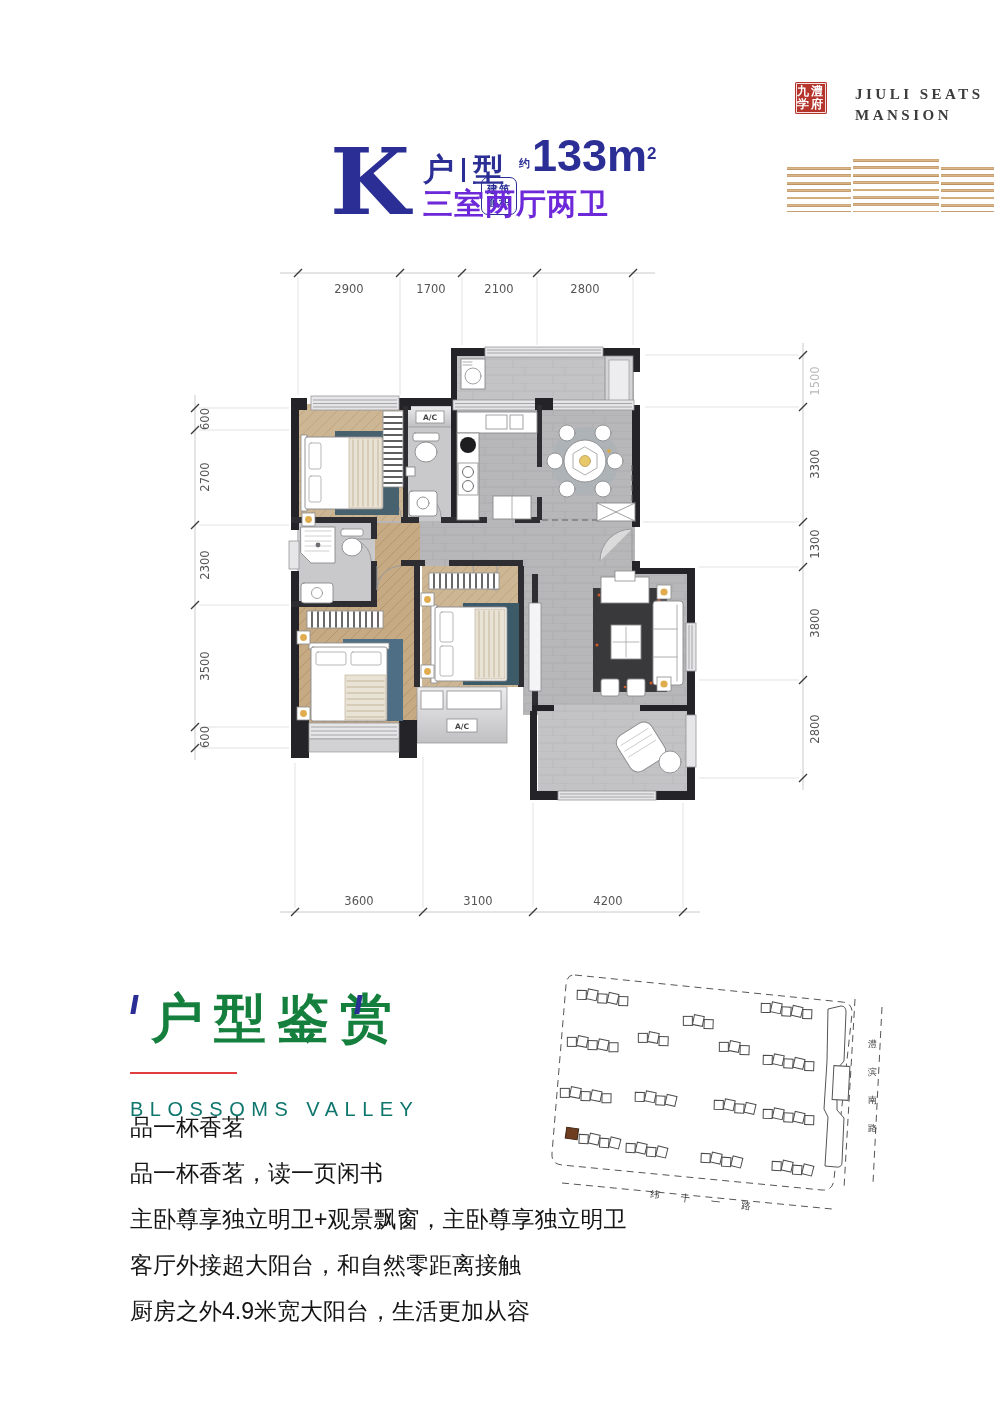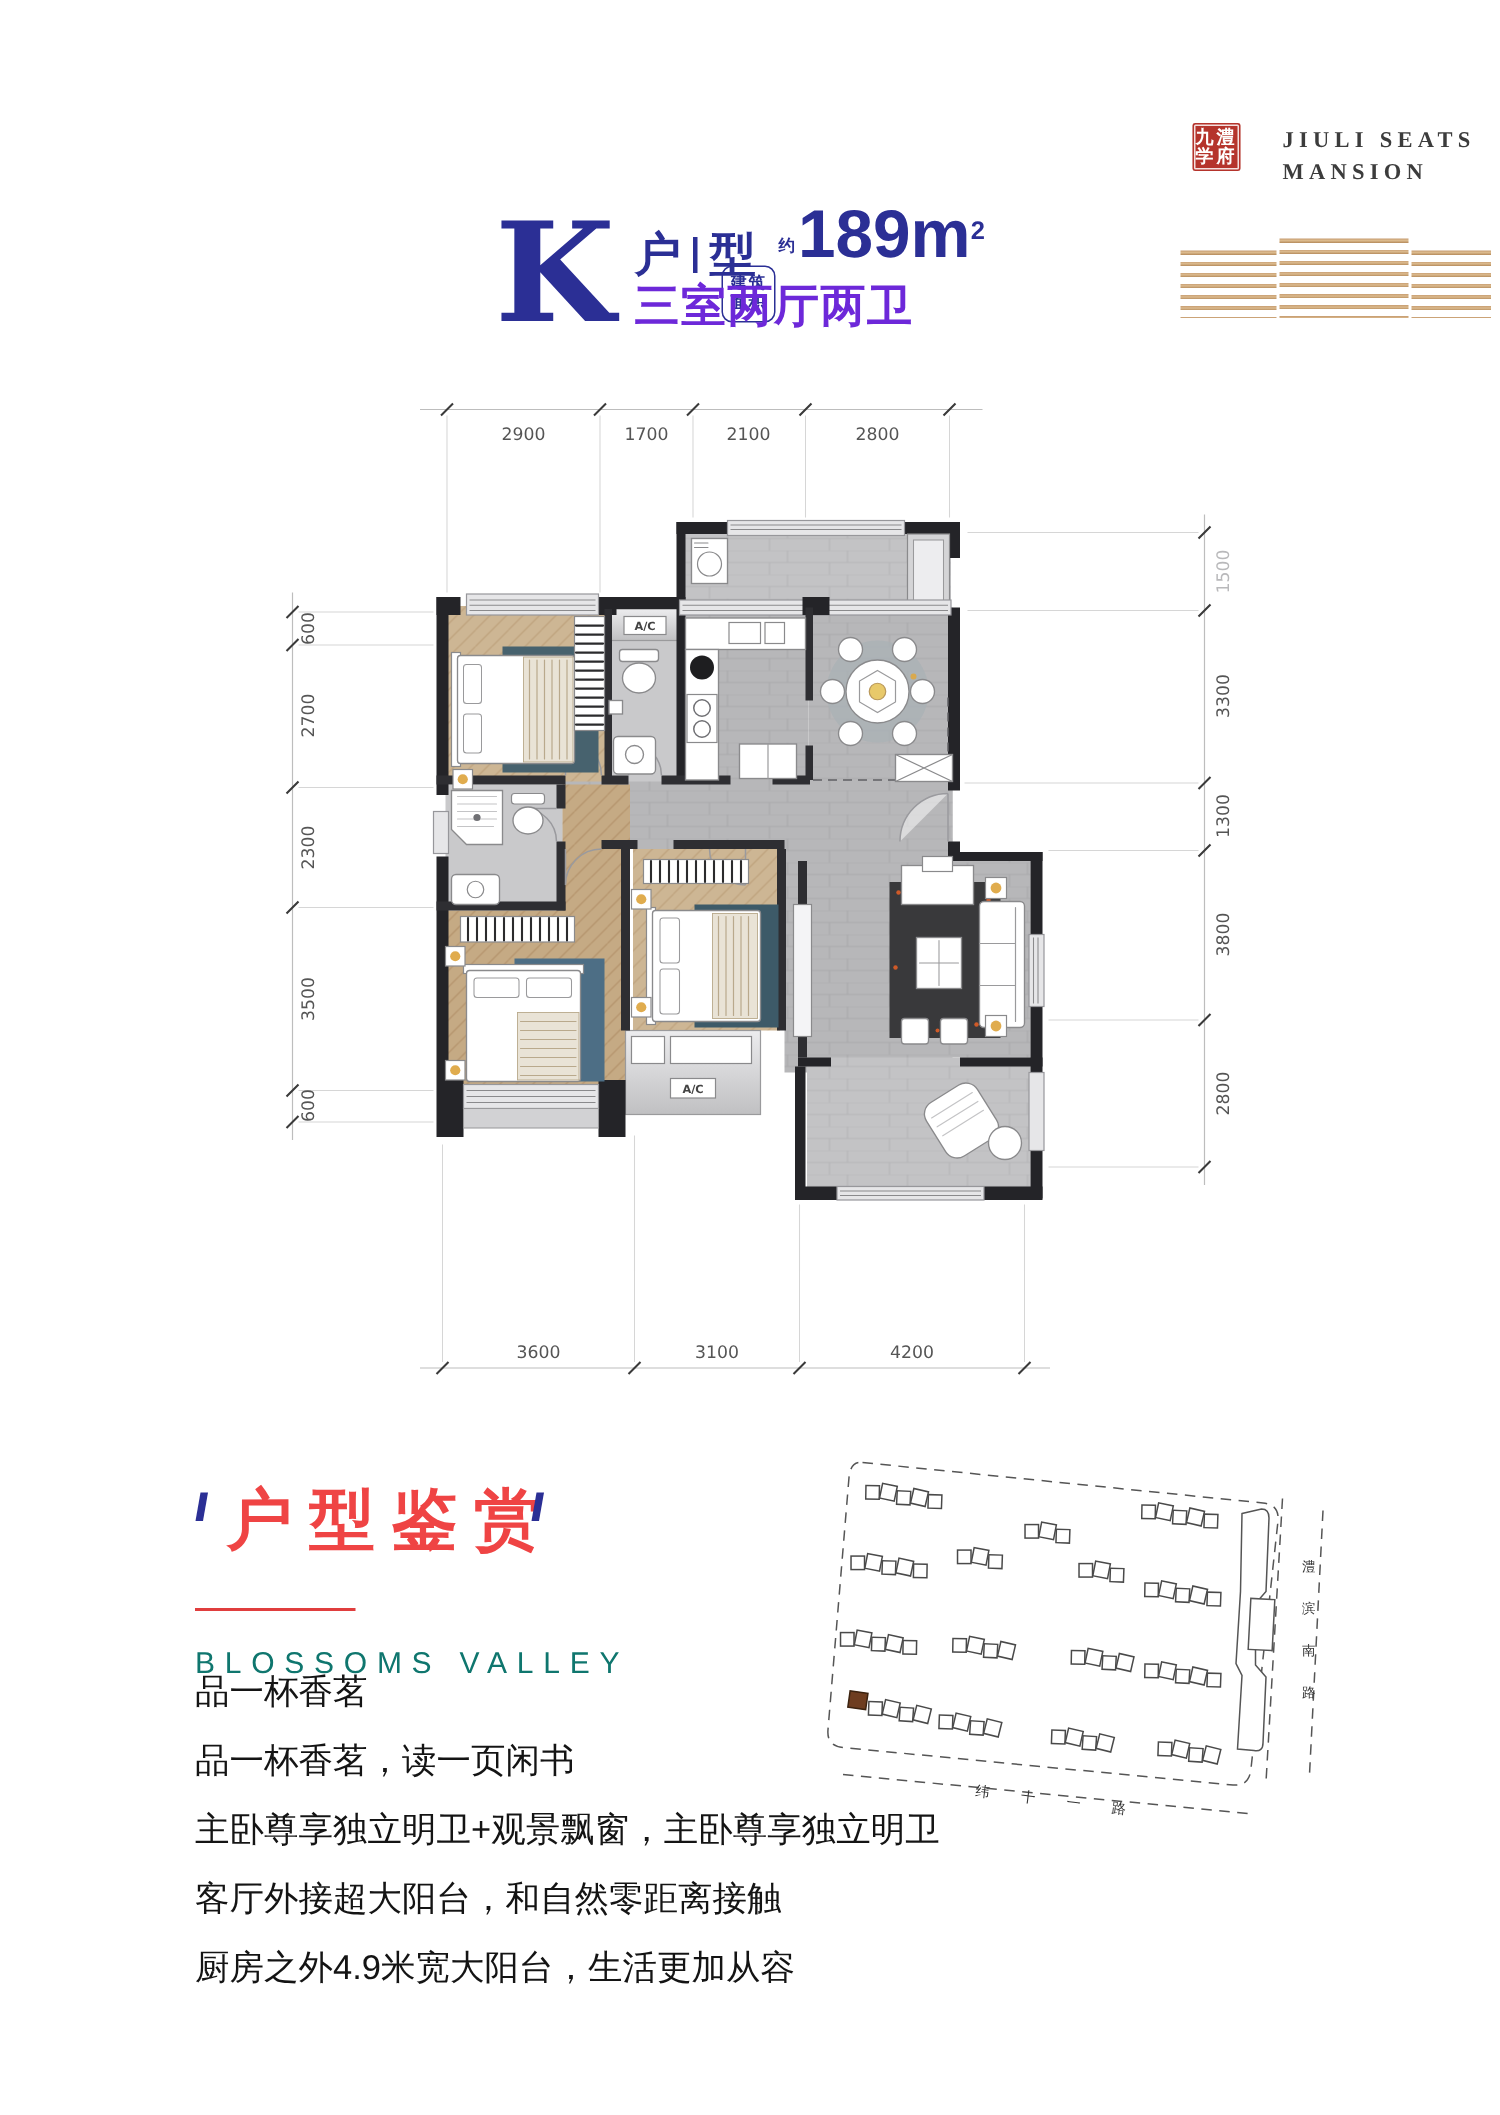--- a/index.html
+++ b/index.html
@@ -21,21 +21,21 @@
   #unit-type .bar{width:3px;height:24px;background:#2b2f95;margin:0 8px;}
   #area-box{left:481px;top:141px;width:34px;height:36px;border:1.6px solid #2b2f95;border-radius:7px;
     color:#2b2f95;font-size:11px;font-weight:bold;line-height:13px;text-align:center;
     display:flex;flex-direction:column;justify-content:center;letter-spacing:1px;margin-top:36px;}
   #area-approx{left:519px;top:156px;color:#2b2f95;font-size:11px;font-weight:bold;}
   #area-value{left:532px;top:133px;color:#2b2f95;font-size:45px;font-weight:bold;line-height:45px;}
   #area-value sup{font-size:17px;vertical-align:top;position:relative;top:-2px;}
   #rooms-line{left:423px;top:184px;color:#6d28d9;font-size:30px;font-weight:bold;letter-spacing:1px;}
   
   .qmark{width:5px;height:19px;background:#2b2f95;transform:skewX(-10deg);}
-  #heading-zh{left:151px;top:984px;color:#ef4444;font-size:44px;font-weight:bold;letter-spacing:11px;}
+  #heading-zh{left:151px;top:984px;color:#15803d;font-size:52px;font-weight:bold;letter-spacing:11px;}
   #subheading{left:130px;top:1098px;color:#0f766e;font-size:20px;letter-spacing:6.5px;}
   #red-line{left:130px;top:1072px;width:107px;height:2px;background:#e03e3e;}
   #desc{left:130px;top:1116px;color:#141414;font-size:23px;}
   #desc div{margin-bottom:23px;line-height:23px;}
   svg text{font-family:"DejaVu Sans",sans-serif;}
   .dim{font-size:11.5px;fill:#555;text-anchor:middle;}
   .dimg{fill:#b9b9bb !important;}
   .ac{font-size:7.5px;font-weight:bold;fill:#444;text-anchor:middle;}
   .road{fill:#333;}
 </style>
@@ -60,21 +60,21 @@
   <div class="abs" id="unit-type">
     <span>户</span>
     <span class="bar"></span>
     <span>型</span>
   </div>
   <div class="abs" id="area-box">
     <div>建筑</div>
     <div>面积</div>
   </div>
   <div class="abs" id="area-approx">约</div>
-  <div class="abs" id="area-value"><span>189m</span><sup>2</sup></div>
+  <div class="abs" id="area-value"><span>133m</span><sup>2</sup></div>
   <div class="abs" id="rooms-line">三室两厅两卫</div>
 
   <svg class="abs" style="left:185px;top:255px;" width="665" height="680" viewBox="0 0 665 680">
     <defs>
       <pattern id="pt-tile" width="40" height="16" patternUnits="userSpaceOnUse">
         <rect width="40" height="16" fill="#b7b7b9"></rect>
         <path d="M0,0H40M20,0V8M0,8H40M8,8V16" fill="none" stroke="#a9a9ab" stroke-width=".7"></path>
       </pattern>
       <pattern id="pt-tileL" width="40" height="16" patternUnits="userSpaceOnUse">
         <rect width="40" height="16" fill="#c3c3c5"></rect>

